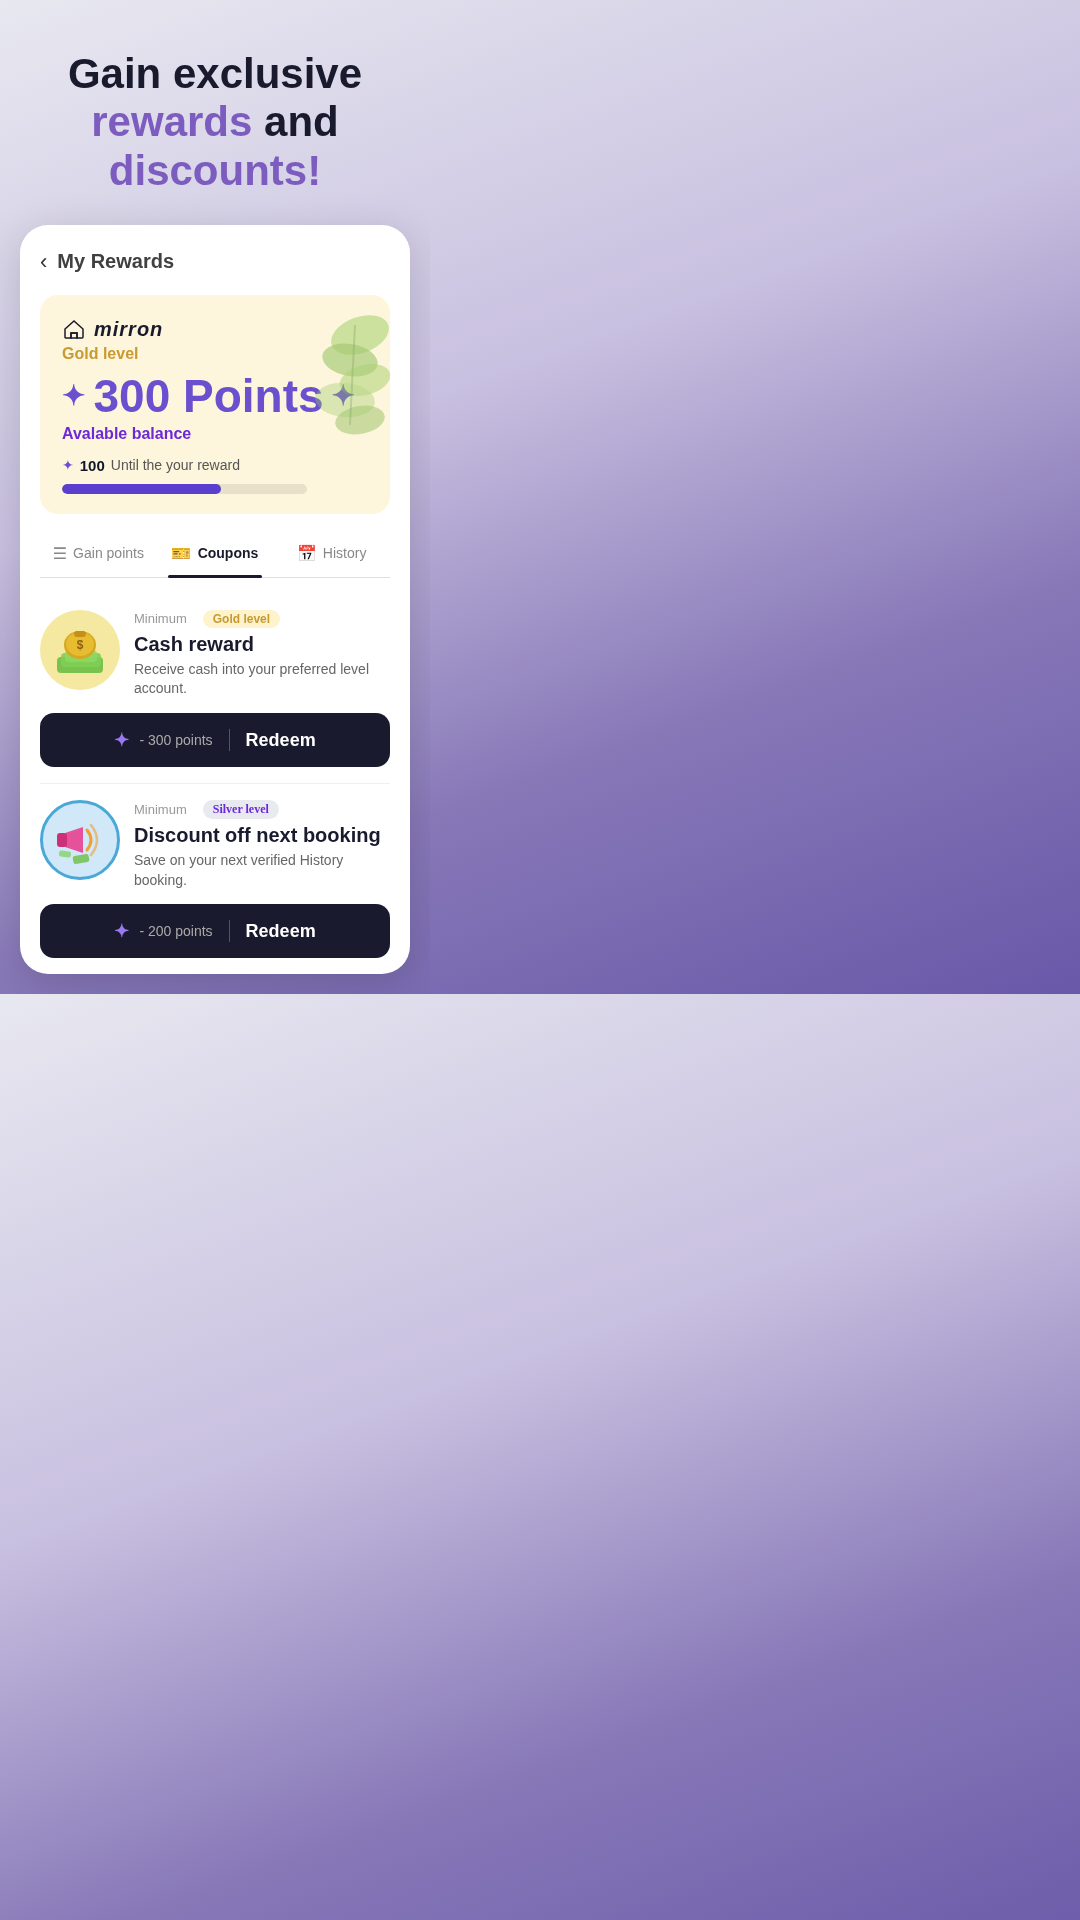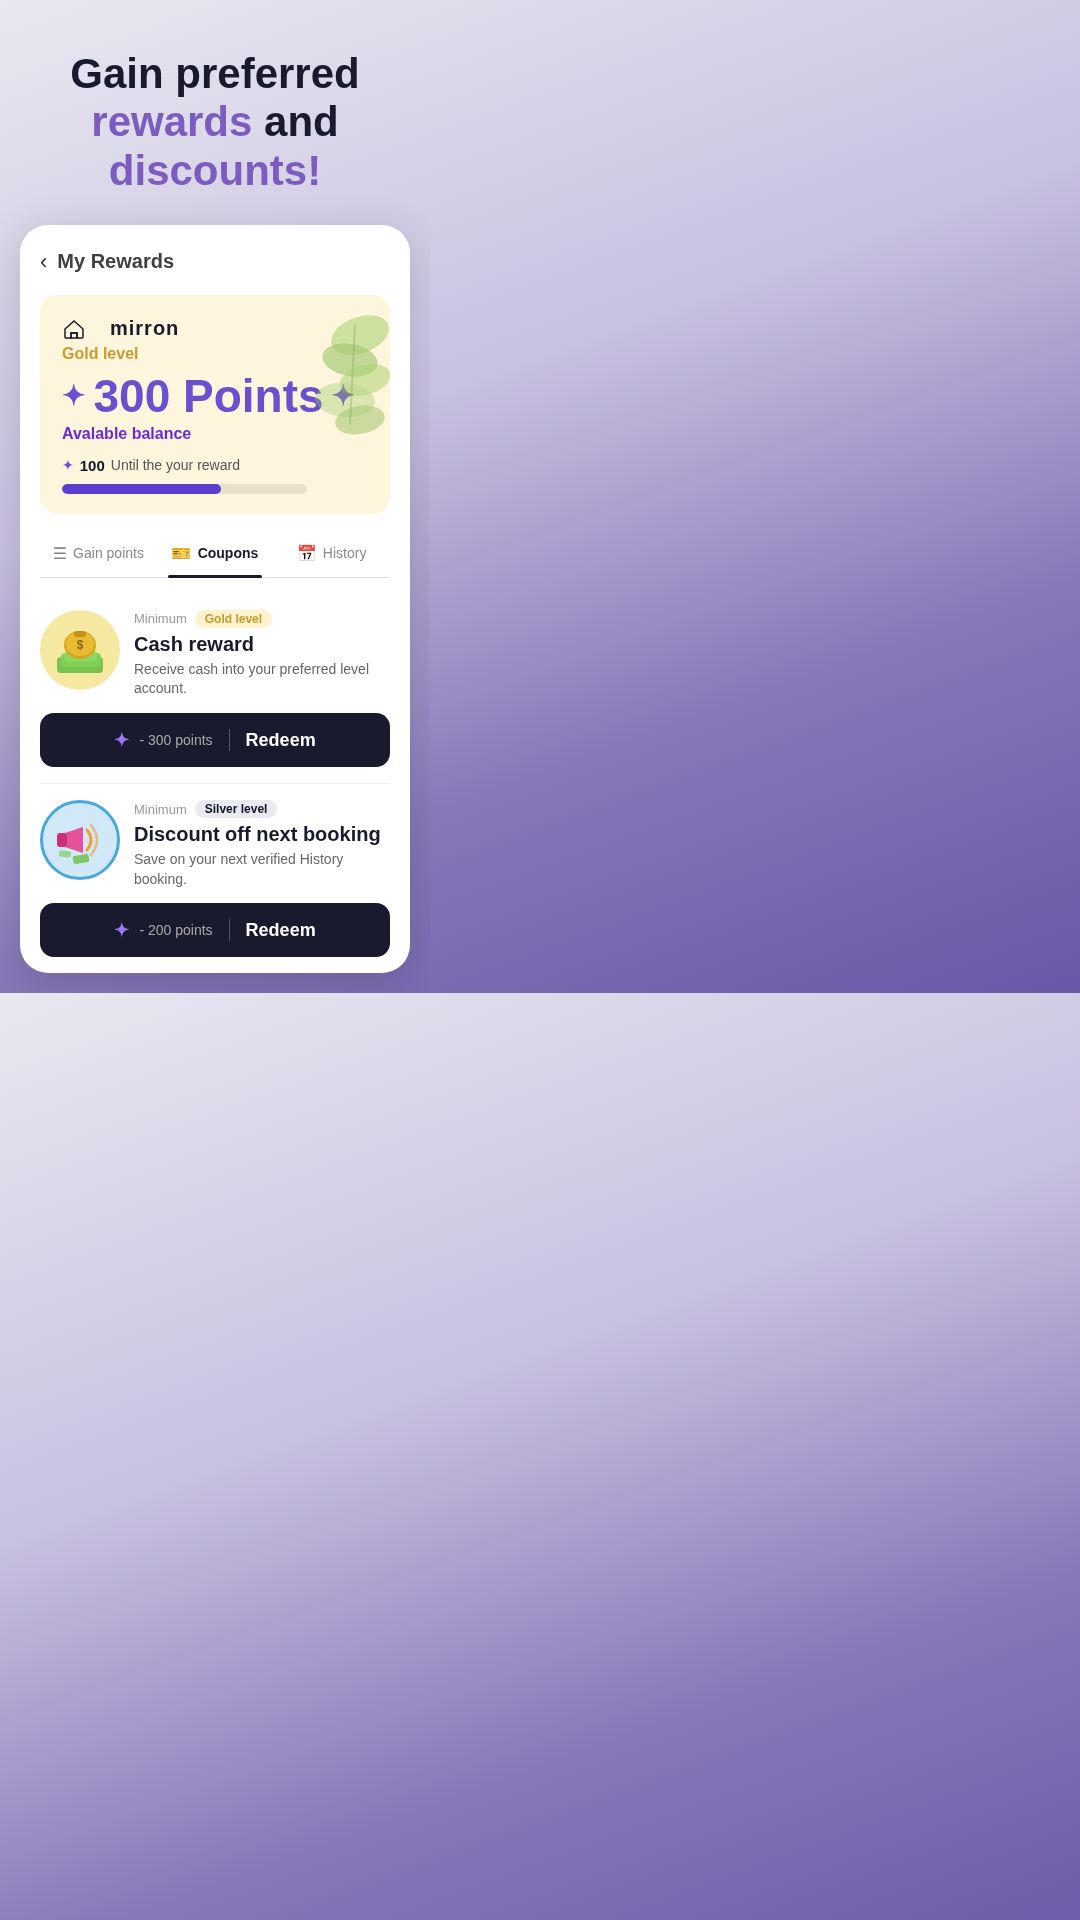--- a/index.html
+++ b/index.html
@@ -69,23 +69,24 @@
       background: #fdf6dc;
       border-radius: 18px;
       padding: 22px 22px 20px;
       position: relative;
       overflow: hidden;
       margin-bottom: 8px;
     }
 
     .points-card .brand-row {
       display: flex;
-      align-items: flex-start;
-      gap: 24px;
+      align-items: flex-end;
+      gap: 8px;
       margin-bottom: 4px;
+      font-style: italic;
     }
 
     .brand-icon {
       width: 24px;
       height: 24px;
     }
 
     .brand-name {
       font-size: 20px;
       font-weight: 600;
@@ -254,21 +255,21 @@
       border: 3px solid #4aa8d8;
     }
 
     .coupon-info {
       flex: 1;
     }
 
     .minimum-row {
       display: flex;
       align-items: center;
-      gap: 8px;
+      gap: 16px;
       margin-bottom: 5px;
     }
 
     .minimum-label {
       color: #999;
       font-size: 13px;
     }
 
     .level-badge {
       padding: 2px 10px;
@@ -277,21 +278,22 @@
       font-weight: 600;
     }
 
     .level-badge.gold {
       background: #fef3cd;
       color: #c89a30;
     }
 
     .level-badge.silver {
       background: #e8eaf0;
-      color: #0f172a;
+      color: #6d28d9;
+      font-family: Liberation Serif, serif;
     }
 
     .coupon-title {
       font-size: 20px;
       font-weight: 700;
       color: #1a1a2e;
       margin-bottom: 4px;
     }
 
     .coupon-desc {
@@ -333,21 +335,21 @@
       height: 22px;
       background: #555;
       margin: 0 6px;
     }
   </style>
 </head>
 <body>
 
 <div class="hero-text">
   <h1>
-    <span>Gain preferred</span><br>
+    <span>Gain exclusive</span><br>
     <span class="purple">rewards</span>
     <span> and</span><br>
     <span class="purple">discounts!</span>
   </h1>
 </div>
 
 <div class="card-container">
 
   <div class="header-row">
     <button class="back-btn">‹</button>

